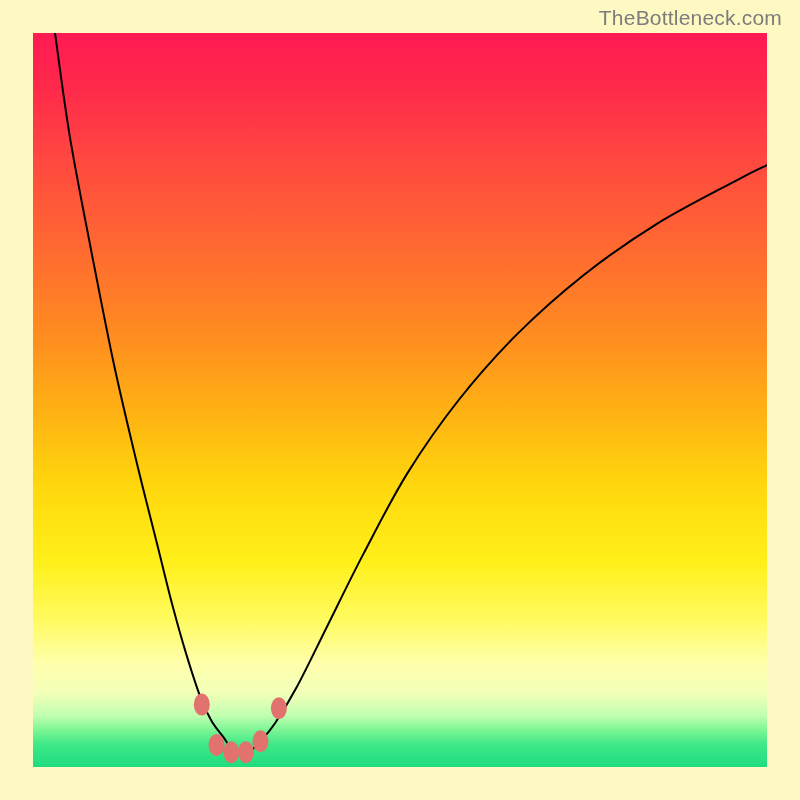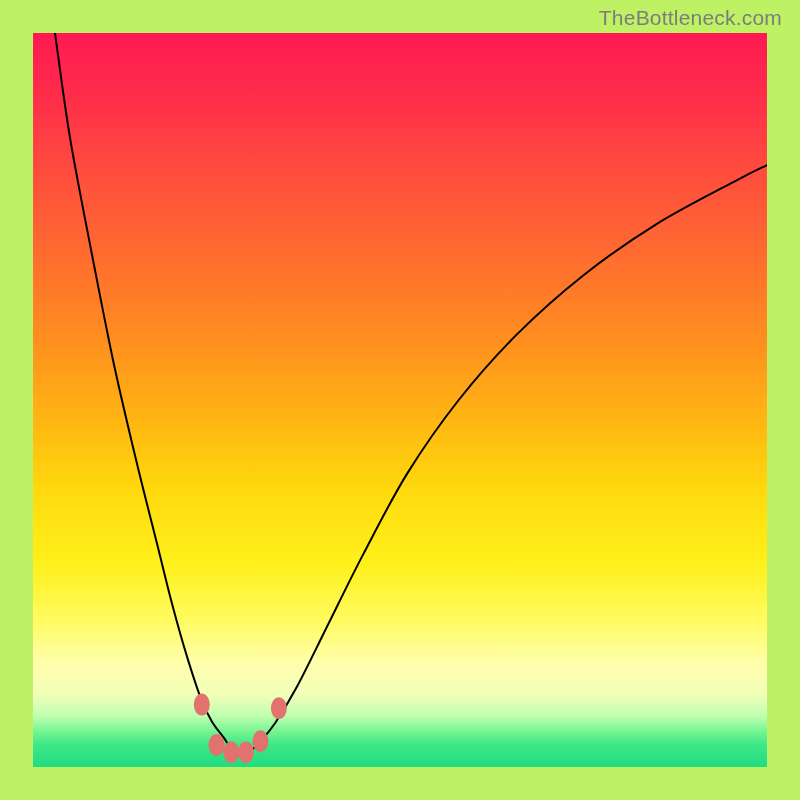--- a/index.html
+++ b/index.html
@@ -10,21 +10,21 @@
     background: #000;
     overflow: hidden;
     font-family: Arial, Helvetica, sans-serif;
   }
   .frame {
     position: absolute;
     top: 0;
     left: 0;
     width: 800px;
     height: 800px;
-    background: #bef264;
+    background: #fef9c3;
   }
   .plot {
     position: absolute;
     top: 33px;
     left: 33px;
     width: 734px;
     height: 734px;
     
     background: linear-gradient(
       to bottom,

